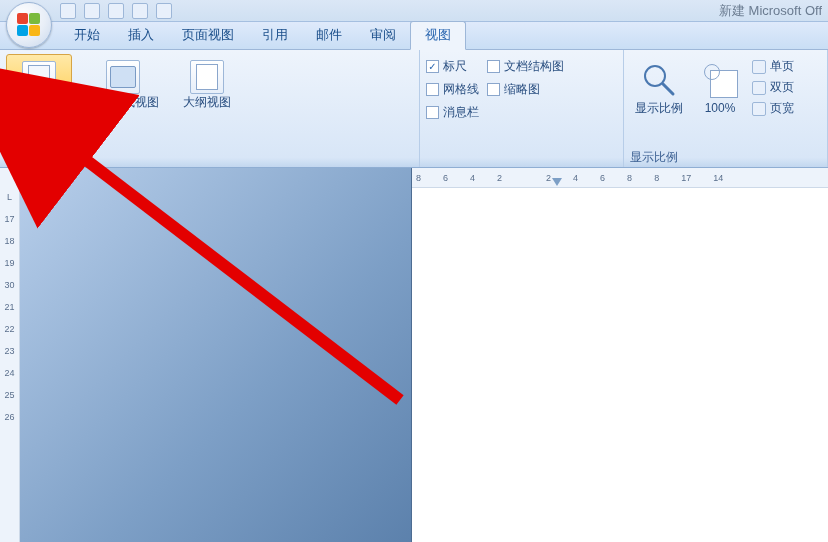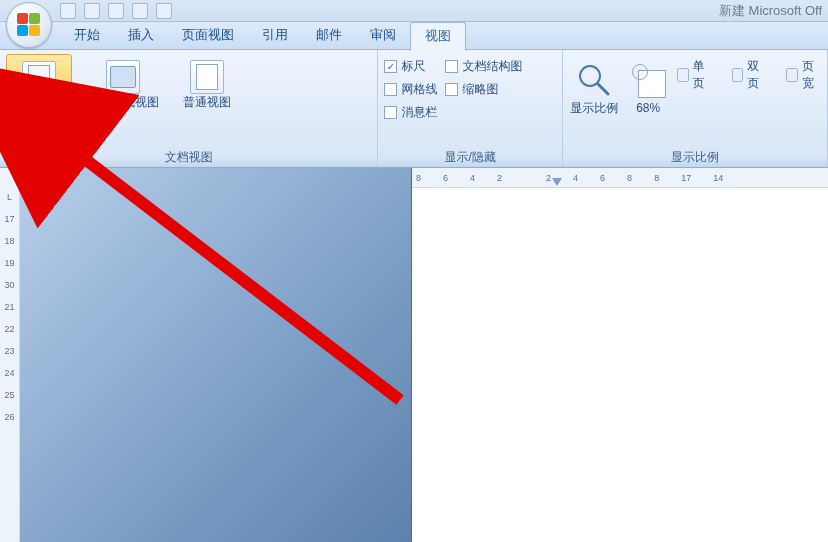--- a/index.html
+++ b/index.html
@@ -29,21 +29,21 @@
   .office-logo { width: 24px; height: 24px; position: relative; }
   .office-logo span { position: absolute; width: 11px; height: 11px; border-radius: 2px; }
   .office-logo .a{ left:0; top:0; background:#e8432e;}
   .office-logo .b{ left:12px; top:0; background:#7aba3d;}
   .office-logo .c{ left:0; top:12px; background:#00a3e6;}
   .office-logo .d{ left:12px; top:12px; background:#f9b617;}
 
   .tabs {
     height: 28px;
     background: linear-gradient(to bottom, #dfeafb, #c9def5);
-    display: flex; align-items: flex-start;
+    display: flex; align-items: flex-end;
     padding-left: 60px;
     border-bottom: 1px solid #9db7d8;
     font-size: 13px;
   }
   .tab {
     padding: 4px 14px 5px;
     color: #1a4e8a;
     cursor: pointer;
   }
   .tab.active {
@@ -61,21 +61,21 @@
     display: flex;
     border-bottom: 1px solid #8faed3;
   }
   .group {
     display: flex; flex-direction: column;
     border-right: 1px solid #b7cde8;
     padding: 4px 6px 0;
   }
   .group-body { flex: 1; display: flex; align-items: flex-start; gap: 8px; }
   .group-label {
-    height: 18px; text-align: center; font-size: 12px;
+    height: 18px; text-align: left; font-size: 12px;
     color: #3a5f92;
   }
 
   .bigbtn {
     width: 66px; display: flex; flex-direction: column; align-items: center;
     padding: 2px 0; border-radius: 3px; cursor: pointer;
   }
   .bigbtn.selected {
     background: linear-gradient(to bottom, #ffe9a8, #ffd978 48%, #ffc542 52%, #ffdb8a);
     border: 1px solid #d6a445;
@@ -103,21 +103,21 @@
 
   .checkcol { display: flex; flex-direction: column; gap: 6px; padding-top: 4px; }
   .checkrow { display: flex; align-items: center; gap: 4px; font-size: 12px; color: #2a4f80; }
   .checkbox {
     width: 13px; height: 13px; background: #fff; border: 1px solid #8aa6cc;
     display: inline-flex; align-items: center; justify-content: center; font-size: 10px; color: #2a66b0;
   }
   .smallrow { display:flex; align-items:center; gap:4px; font-size:12px; color:#2a4f80;}
   .smallicon{width:14px;height:14px;background:#e8f0fb;border:1px solid #9db7d8;border-radius:2px;display:inline-block;}
 
-  .smallcol { display:flex; flex-direction:row; gap:20px; padding-top:4px;}
+  .smallcol { display:flex; flex-direction:column; gap:4px; padding-top:4px;}
 
   
   .workspace {
     position: relative;
     height: calc(542px - 22px - 28px - 118px);
     display: flex;
     background: #fff;
   }
   .vruler {
     width: 20px; background: #edf3fb; border-right: 1px solid #cdd9e8;
@@ -189,21 +189,21 @@
       <div class="bigbtn selected">
         <div class="bigicon page"></div>
         <div class="lbl">页面视图</div>
       </div>
       <div class="bigbtn" style="width:86px">
         <div class="bigicon read"></div>
         <div class="lbl">阅读版式视图</div>
       </div>
       <div class="bigbtn">
         <div class="bigicon normal"></div>
-        <div class="lbl">普通视图</div>
+        <div class="lbl">大纲视图</div>
       </div>
     </div>
     <div class="group-label">文档视图</div>
   </div>
 
   <div class="group" style="width:204px">
     <div class="group-body">
       <div class="checkcol">
         <label class="checkrow">
           <span class="checkbox">✓</span>
@@ -222,37 +222,36 @@
         <label class="checkrow">
           <span class="checkbox"></span>
           <span>文档结构图</span>
         </label>
         <label class="checkrow">
           <span class="checkbox"></span>
           <span>缩略图</span>
         </label>
       </div>
     </div>
-    <div class="group-label">显示/隐藏</div>
   </div>
 
   <div class="group" style="flex:1">
     <div class="group-body">
       <div class="bigbtn" style="width:58px">
         <div class="bigicon zoom">
           <svg viewBox="0 0 40 40">
               <circle cx="16" cy="16" r="10" fill="none" stroke="#4a78b0" stroke-width="2"></circle>
               <line x1="24" y1="24" x2="34" y2="34" stroke="#4a78b0" stroke-width="3" stroke-linecap="round"></line>
             </svg>
         </div>
         <div class="lbl">显示比例</div>
       </div>
       <div class="bigbtn" style="width:48px">
         <div class="bigicon hundred"></div>
-        <div class="lbl">68%</div>
+        <div class="lbl">100%</div>
       </div>
       <div class="smallcol">
         <div class="smallrow">
           <span class="smallicon"></span>
           <span>单页</span>
         </div>
         <div class="smallrow">
           <span class="smallicon"></span>
           <span>双页</span>
         </div>

